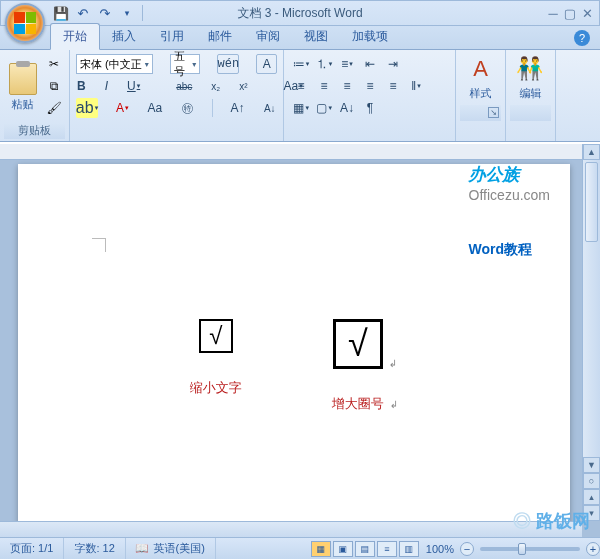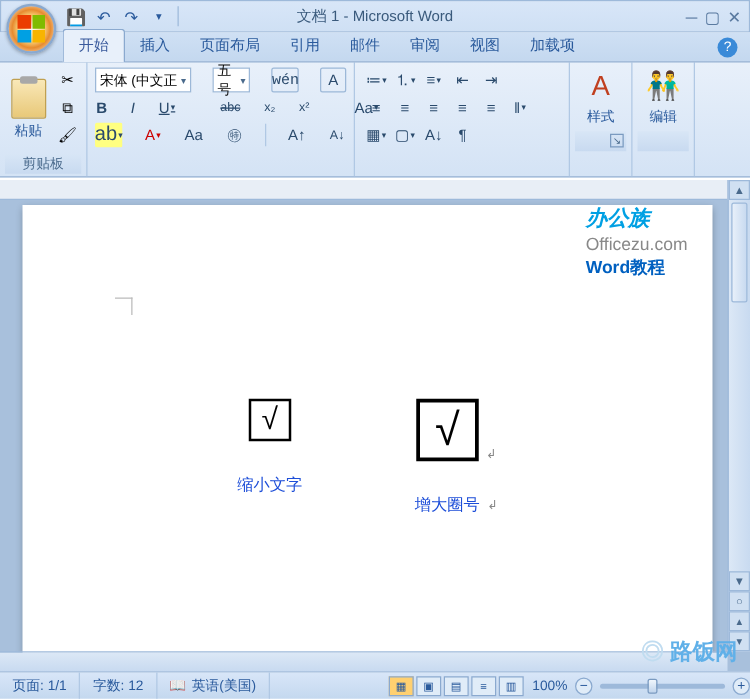--- a/index.html
+++ b/index.html
@@ -59,27 +59,27 @@
 .doc-area { position:absolute; top:144px; left:0; right:0; bottom:22px; background:#a8c0dc; }
 .ruler { height:16px; background:#e8eef6; border-bottom:1px solid #9db9da; margin:0 18px 0 0; }
 .vscroll { position:absolute; right:0; top:0; bottom:16px; width:18px; background:linear-gradient(90deg,#dce8f6,#c8daf0); border-left:1px solid #9db9da; }
 .vscroll-btn { height:16px; background:#d0e0f2; border:1px solid #9db9da; display:flex; align-items:center; justify-content:center; font-size:9px; color:#4a6a8c; cursor:pointer; }
 .vscroll-thumb { margin:2px; height:80px; background:linear-gradient(90deg,#e8f0fa,#c8daf0); border:1px solid #9db9da; border-radius:2px; cursor:pointer; }
 .hscroll { position:absolute; left:0; right:18px; bottom:0; height:16px; background:linear-gradient(#dce8f6,#c8daf0); border-top:1px solid #9db9da; }
 .page { position:absolute; left:18px; top:20px; right:30px; height:360px; background:#fff; box-shadow:0 2px 6px rgba(0,0,0,.3); }
 .watermark { position:absolute; right:20px; top:0; text-align:left; font-size:12px; line-height:1.3; }
 .wm1 { color:#00a0e3; font-weight:bold; font-size:17px; font-style:italic; }
 .wm2 { color:#888; font-size:14px; }
-.wm3 { color:#0060c0; font-weight:bold; font-size:14px; }
+.wm3 { color:#0060c0; font-weight:bold; font-size:14px;margin-top:36px; }
 .corner-mark { position:absolute; left:74px; top:74px; width:14px; height:14px; border-left:1px solid #bbb; border-bottom:1px solid #bbb; transform:rotate(180deg); }
 .checkboxes { position:absolute; top:155px; left:0; right:0; display:flex; justify-content:center; gap:90px; }
 .checkbox-item { display:flex; flex-direction:column; align-items:center; gap:26px; }
 .cb-small { width:34px; height:34px; border:2px solid #000; display:flex; align-items:center; justify-content:center; font-size:24px; }
 .cb-large { width:50px; height:50px; border:3px solid #000; display:flex; align-items:center; justify-content:center; font-size:36px; }
-.cb-label { font-size:13px; color:#1d4ed8; }
+.cb-label { font-size:13px; color:#b91c1c; }
 .cursor-mark { font-size:10px; color:#888; margin-left:6px; }
 
 
 .status-bar { position:absolute; bottom:0; left:0; right:0; height:22px; background:linear-gradient(#d8e6f8,#c4d8ef); border-top:1px solid #9db9da; display:flex; align-items:center; font-size:11px; color:#2a5a9c; }
 .status-item { padding:0 10px; border-right:1px solid #b0c8e4; height:100%; display:flex; align-items:center; }
 .status-spacer { flex:1; }
 .view-btn { width:20px; height:16px; border:1px solid #8aa9cf; background:#e0ecf8; margin:0 1px; cursor:pointer; font-size:9px; display:flex; align-items:center; justify-content:center; }
 .view-btn.active { background:#ffd070; }
 .zoom-pct { padding:0 6px; color:#2a5a9c; cursor:pointer; }
 .zoom-slider { width:100px; height:4px; background:#9db9da; margin:0 6px; position:relative; border-radius:2px; }
@@ -101,32 +101,31 @@
         <span></span>
       </div>
   </div>
   <div class="qat">
     <div class="qat-btn">💾</div>
     <div class="qat-btn">↶</div>
     <div class="qat-btn">↷</div>
     <div class="qat-btn" style="font-size:9px;">▾</div>
     <div class="qat-sep"></div>
   </div>
-  <div class="title-text">文档 1 - Microsoft Word</div>
+  <div class="title-text">文档 3 - Microsoft Word</div>
   <div class="win-ctl">
     <span>─</span>
     <span>▢</span>
     <span>✕</span>
   </div>
 </div>
 
 <div class="tabs">
   <div class="tab active">开始</div>
   <div class="tab">插入</div>
-  <div class="tab">页面布局</div>
   <div class="tab">引用</div>
   <div class="tab">邮件</div>
   <div class="tab">审阅</div>
   <div class="tab">视图</div>
   <div class="tab">加载项</div>
   <div class="help-icon">?</div>
 </div>
 
 <div class="ribbon">
 

